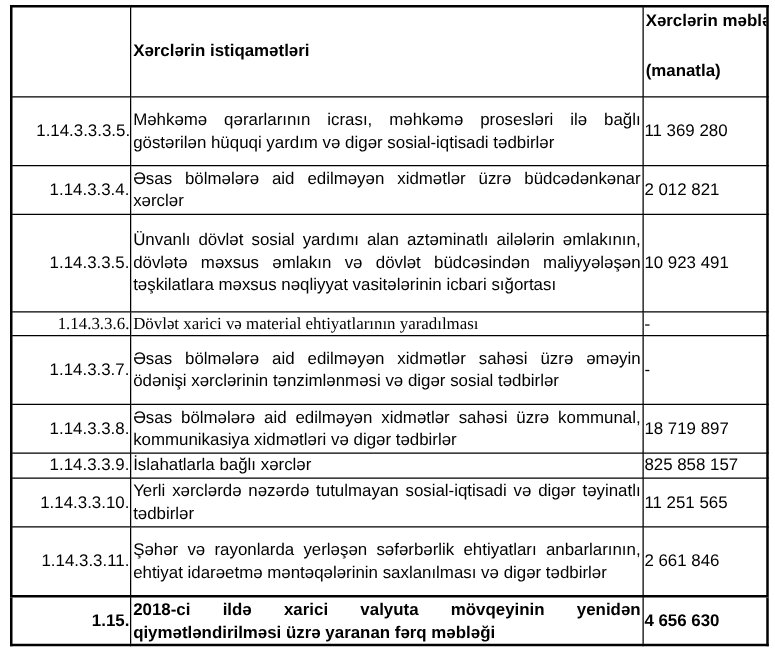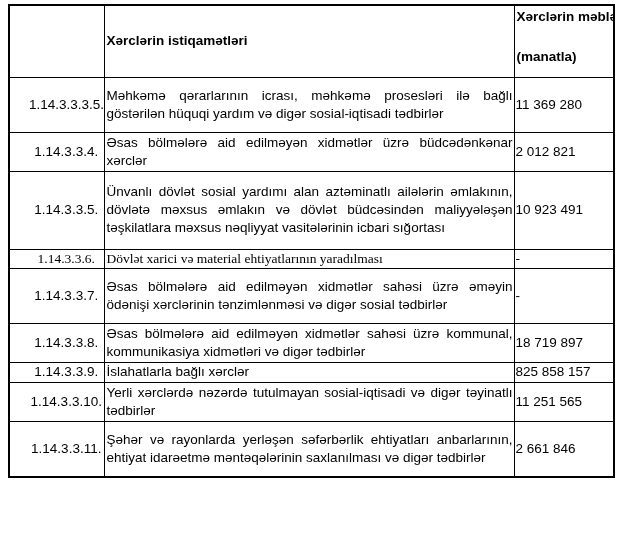--- a/index.html
+++ b/index.html
@@ -31,21 +31,21 @@
   col.col-amount { width: 100px; }
   td, th {
     border: 1px solid #000000;
     padding: 0;
     vertical-align: middle;
     overflow: hidden;
   }
   th { font-weight: bold; text-align: left; }
   .cell-code {
     padding-left: 19px;
-    text-align: center;
+    text-align: right;
     white-space: nowrap;
   }
   .cell-desc {
     padding-left: 2px;
     padding-right: 1px;
     text-align: justify;
     text-align-last: left;
     margin-left: 28px;
   }
   .cell-amount {
@@ -127,15 +127,20 @@
       <tr>
         <td class="cell-code">1.14.3.3.10.</td>
         <td class="cell-desc">Yerli xərclərdə nəzərdə tutulmayan sosial-iqtisadi və digər təyinatlı tədbirlər</td>
         <td class="cell-amount">11 251 565</td>
       </tr>
       <tr>
         <td class="cell-code">1.14.3.3.11.</td>
         <td class="cell-desc">Şəhər və rayonlarda yerləşən səfərbərlik ehtiyatları anbarlarının, ehtiyat idarəetmə məntəqələrinin saxlanılması və digər tədbirlər</td>
         <td class="cell-amount">2 661 846</td>
       </tr>
+      <tr class="bold-row">
+        <td class="cell-code">1.15.</td>
+        <td class="cell-desc">2018-ci ildə xarici valyuta mövqeyinin yenidən qiymətləndirilməsi üzrə yaranan fərq məbləği</td>
+        <td class="cell-amount">4 656 630</td>
+      </tr>
     </tbody>
   </table>
 </div>
 
 </body></html>

